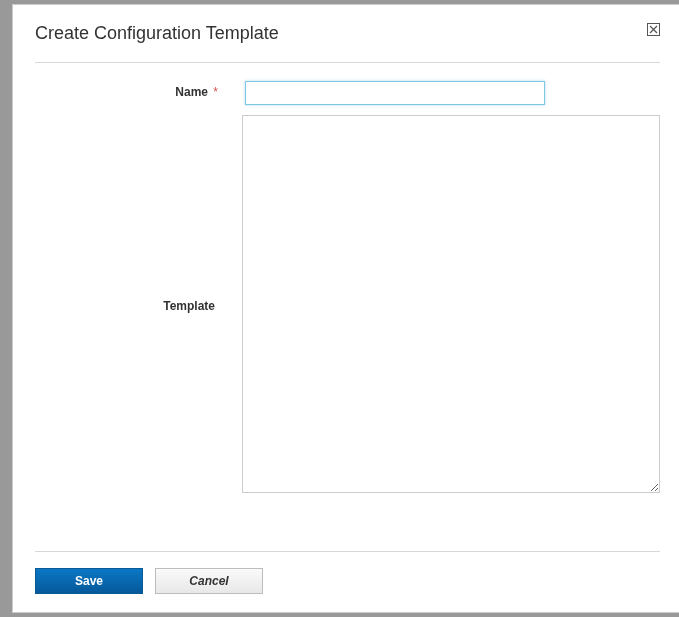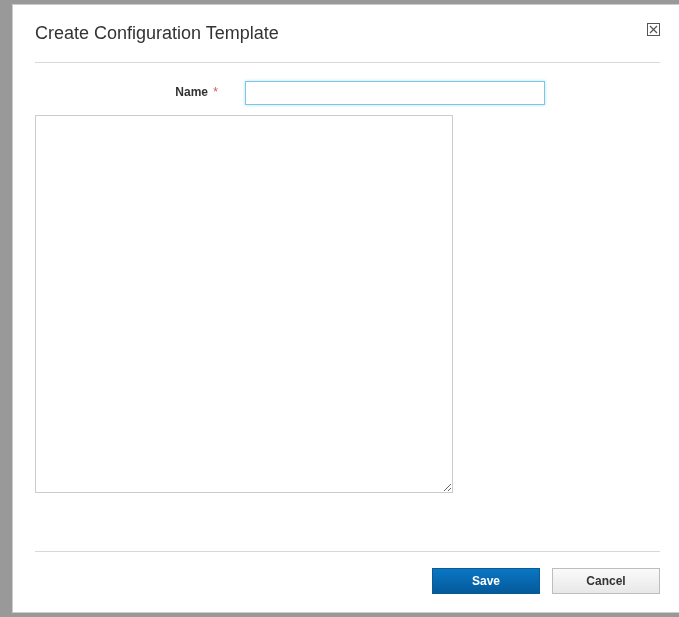--- a/index.html
+++ b/index.html
@@ -90,21 +90,20 @@
       border: 1px solid #ccc;
       outline: none;
       padding: 4px 6px;
       font-size: 13px;
       resize: both;
     }
     .dialog-footer {
       border-top: 1px solid #d8d8d8;
       padding-top: 16px;
       display: flex;
-      justify-content: flex-end;
       gap: 12px;
     }
     .btn {
       min-width: 108px;
       height: 26px;
       border: 1px solid;
       font-size: 12px;
       font-weight: 700;
       cursor: pointer;
       display: inline-flex;
@@ -113,20 +112,21 @@
     }
     .btn-primary {
       background: linear-gradient(to bottom, #0a77c4, #05599a);
       border-color: #0a5a96;
       color: #fff;
     }
     .btn-secondary {
       background: linear-gradient(to bottom, #fafafa, #e8e8e8);
       border-color: #bdbdbd;
       color: #333;
+      font-style: italic;
     }
   </style>
 </head>
 <body>
 
 <div class="dialog">
 
   <div class="dialog-header">
     <div class="dialog-title">Create Configuration Template</div>
     <div class="close-icon">
@@ -143,20 +143,21 @@
       <div class="label-cell">
         <span>Name</span>
         <span class="required">*</span>
       </div>
       <div class="input-cell">
         <input type="text" class="text-input" autofocus="" value="" style="">
       </div>
     </div>
 
     <div class="form-row">
+      <div class="label-cell middle">Template</div>
       <div class="input-cell">
         <textarea class="textarea-input" value="" style=""></textarea>
       </div>
     </div>
 
   </div>
 
   <div class="dialog-footer">
     <button class="btn btn-primary">Save</button>
     <button class="btn btn-secondary">Cancel</button>

